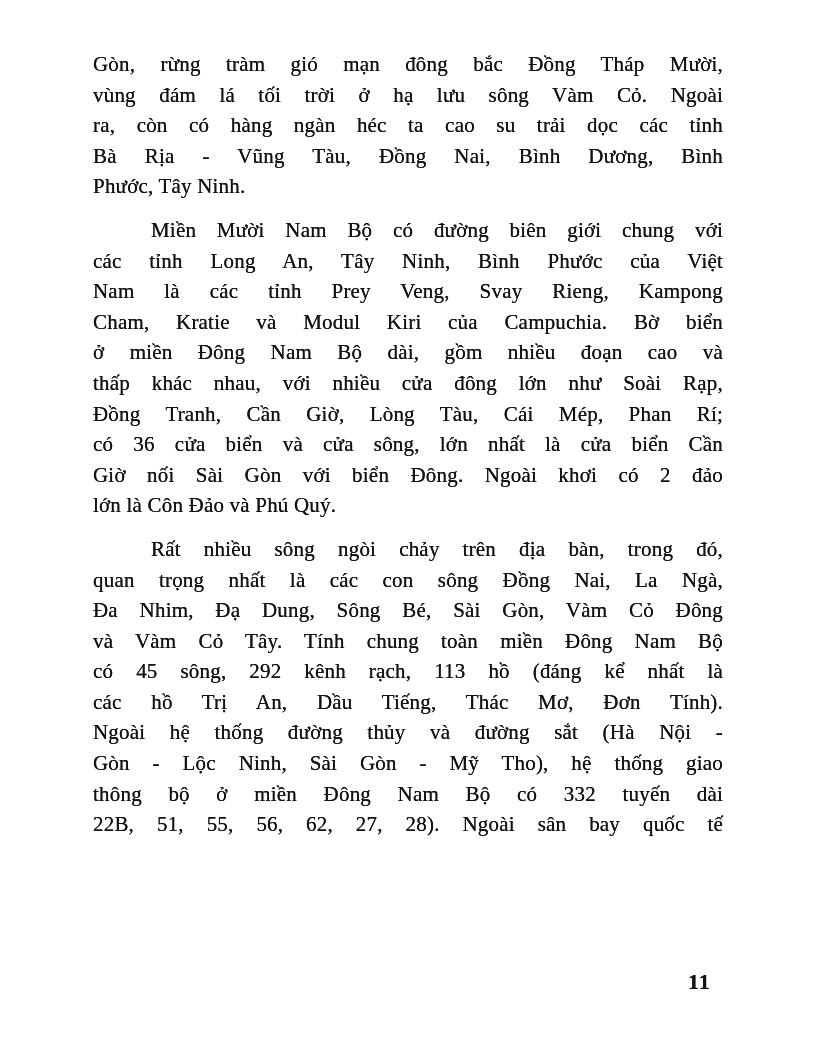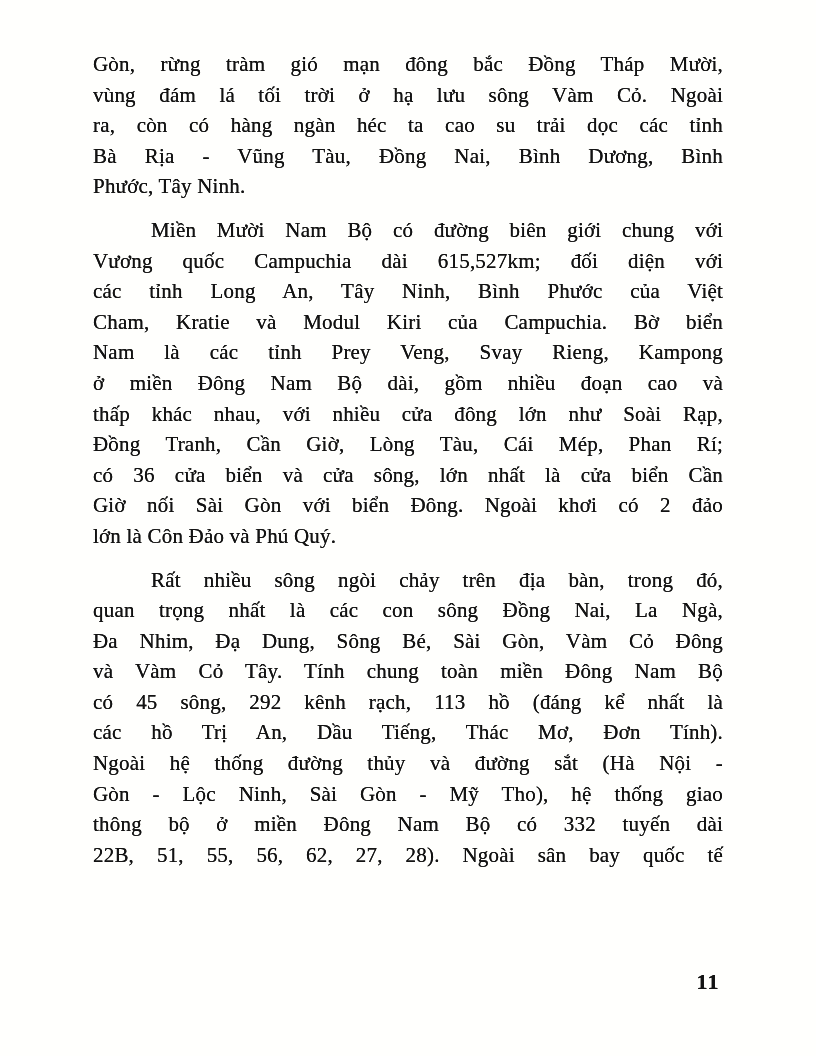--- a/index.html
+++ b/index.html
@@ -42,45 +42,44 @@
     text-align-last: left;
   }
   .page-number {
     position: absolute;
     left: 688px;
     top: 969px;
     width: 40px;
     font-size: 22px;
     font-weight: bold;
     letter-spacing: 1px;
-    text-align: center;
+    text-align: left;
     text-shadow: 0 0 0.5px currentColor;
   }
 </style>
 </head>
 <body>
 
 <div class="page">
 
   <div class="text-block">
 
     <div class="para">
       <div class="line">Gòn, rừng tràm gió mạn đông bắc Đồng Tháp Mười,</div>
       <div class="line">vùng đám lá tối trời ở hạ lưu sông Vàm Cỏ. Ngoài</div>
       <div class="line">ra, còn có hàng ngàn héc ta cao su trải dọc các tỉnh</div>
       <div class="line">Bà Rịa - Vũng Tàu, Đồng Nai, Bình Dương, Bình</div>
       <div class="line last">Phước, Tây Ninh.</div>
     </div>
 
     <div class="para">
       <div class="line indent">Miền Mười Nam Bộ có đường biên giới chung với</div>
-      <div class="line">Vương quốc Campuchia dài 615,527km; đối diện với</div>
       <div class="line">các tỉnh Long An, Tây Ninh, Bình Phước của Việt</div>
+      <div class="line">Nam là các tỉnh Prey Veng, Svay Rieng, Kampong</div>
       <div class="line">Cham, Kratie và Modul Kiri của Campuchia. Bờ biển</div>
-      <div class="line">Nam là các tỉnh Prey Veng, Svay Rieng, Kampong</div>
       <div class="line">ở miền Đông Nam Bộ dài, gồm nhiều đoạn cao và</div>
       <div class="line">thấp khác nhau, với nhiều cửa đông lớn như Soài Rạp,</div>
       <div class="line">Đồng Tranh, Cần Giờ, Lòng Tàu, Cái Mép, Phan Rí;</div>
       <div class="line">có 36 cửa biển và cửa sông, lớn nhất là cửa biển Cần</div>
       <div class="line">Giờ nối Sài Gòn với biển Đông. Ngoài khơi có 2 đảo</div>
       <div class="line last">lớn là Côn Đảo và Phú Quý.</div>
     </div>
 
     <div class="para">
       <div class="line indent">Rất nhiều sông ngòi chảy trên địa bàn, trong đó,</div>

